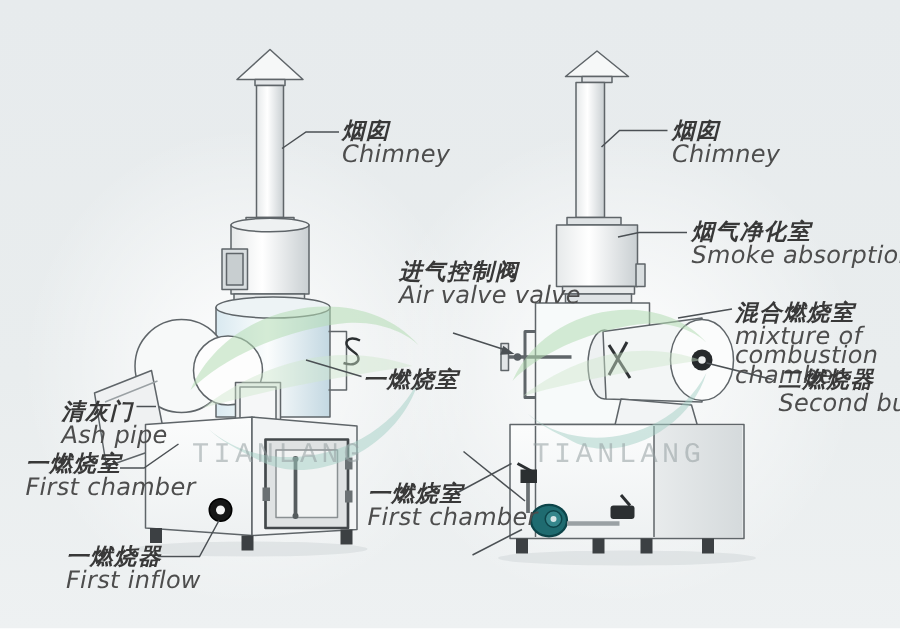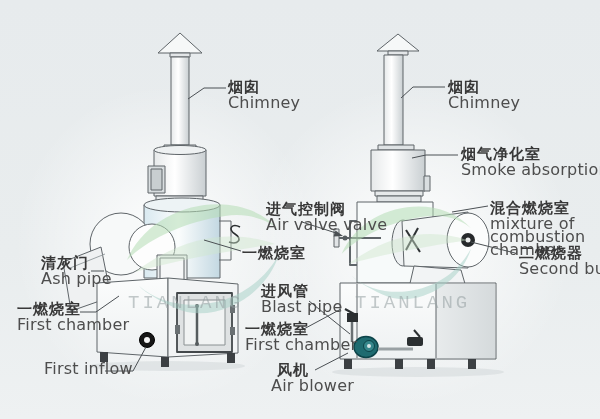--- a/index.html
+++ b/index.html
@@ -2,21 +2,21 @@
 <html><head>
 <meta charset="utf-8">
 <style>
   html,body{margin:0;padding:0;}
   .stage{
     position:relative;width:600px;height:419px;overflow:hidden;
     background:linear-gradient(180deg,#e7ebed 0%,#e9edee 60%,#eef1f2 100%);
     font-family:"DejaVu Sans","Liberation Sans",sans-serif;
   }
   .stage svg{position:absolute;left:0;top:0;}
-  .label{position:absolute;white-space:nowrap;}
+  .label{position:absolute;white-space:nowrap;font-style:italic;}
   .label .zh{
     font-size:15px;font-weight:bold;color:#383838;letter-spacing:1px;line-height:18px;
   }
   .label .en{
     font-size:16px;color:#4d4d4d;letter-spacing:.2px;line-height:13px;
   }
   .label.wrap{white-space:normal;}
   .label.wrap .en{width:112px;}
   .wm{
     position:absolute;
@@ -176,61 +176,54 @@
   <div class="label" style="left:448px;top:78px">
     <div class="zh">烟囱</div>
     <div class="en">Chimney</div>
   </div>
 
   <div class="label" style="left:461px;top:145px">
     <div class="zh">烟气净化室</div>
     <div class="en">Smoke absorption chamber</div>
   </div>
 
-  <div class="label" style="left:266px;top:200px">
+  <div class="label" style="left:266px;top:172px">
     <div class="zh">进气控制阀</div>
     <div class="en">Air valve valve</div>
   </div>
 
   <div class="label wrap" style="left:490px;top:199px">
     <div class="zh">混合燃烧室</div>
     <div class="en">mixture of combustion chamber</div>
   </div>
 
   <div class="label" style="left:242px;top:244px">
     <div class="zh">一燃烧室</div>
   </div>
 
   <div class="label" style="left:519px;top:244px">
     <div class="zh">二燃烧器</div>
     <div class="en">Second burner</div>
   </div>
 
-  <div class="label" style="left:41px;top:254px">
+  <div class="label" style="left:41px;top:265px">
     <div class="zh">清灰门</div>
     <div class="en">Ash pipe</div>
   </div>
 
-  <div class="label" style="left:261px;top:282px">
-    <div class="zh">进风管</div>
-    <div class="en">Blast pipe</div>
-  </div>
 
   <div class="label" style="left:17px;top:300px">
     <div class="zh">一燃烧室</div>
     <div class="en">First chamber</div>
   </div>
 
   <div class="label" style="left:245px;top:320px">
     <div class="zh">一燃烧室</div>
     <div class="en">First chamber</div>
   </div>
 
   <div class="label" style="left:44px;top:362px">
+    <div class="zh">一燃烧器</div>
     <div class="en">First inflow</div>
   </div>
 
-  <div class="label" style="left:271px;top:361px">
-    <div class="zh" style="padding-left:6px">风机</div>
-    <div class="en">Air blower</div>
-  </div>
 
 </div>
 
 </body></html>

